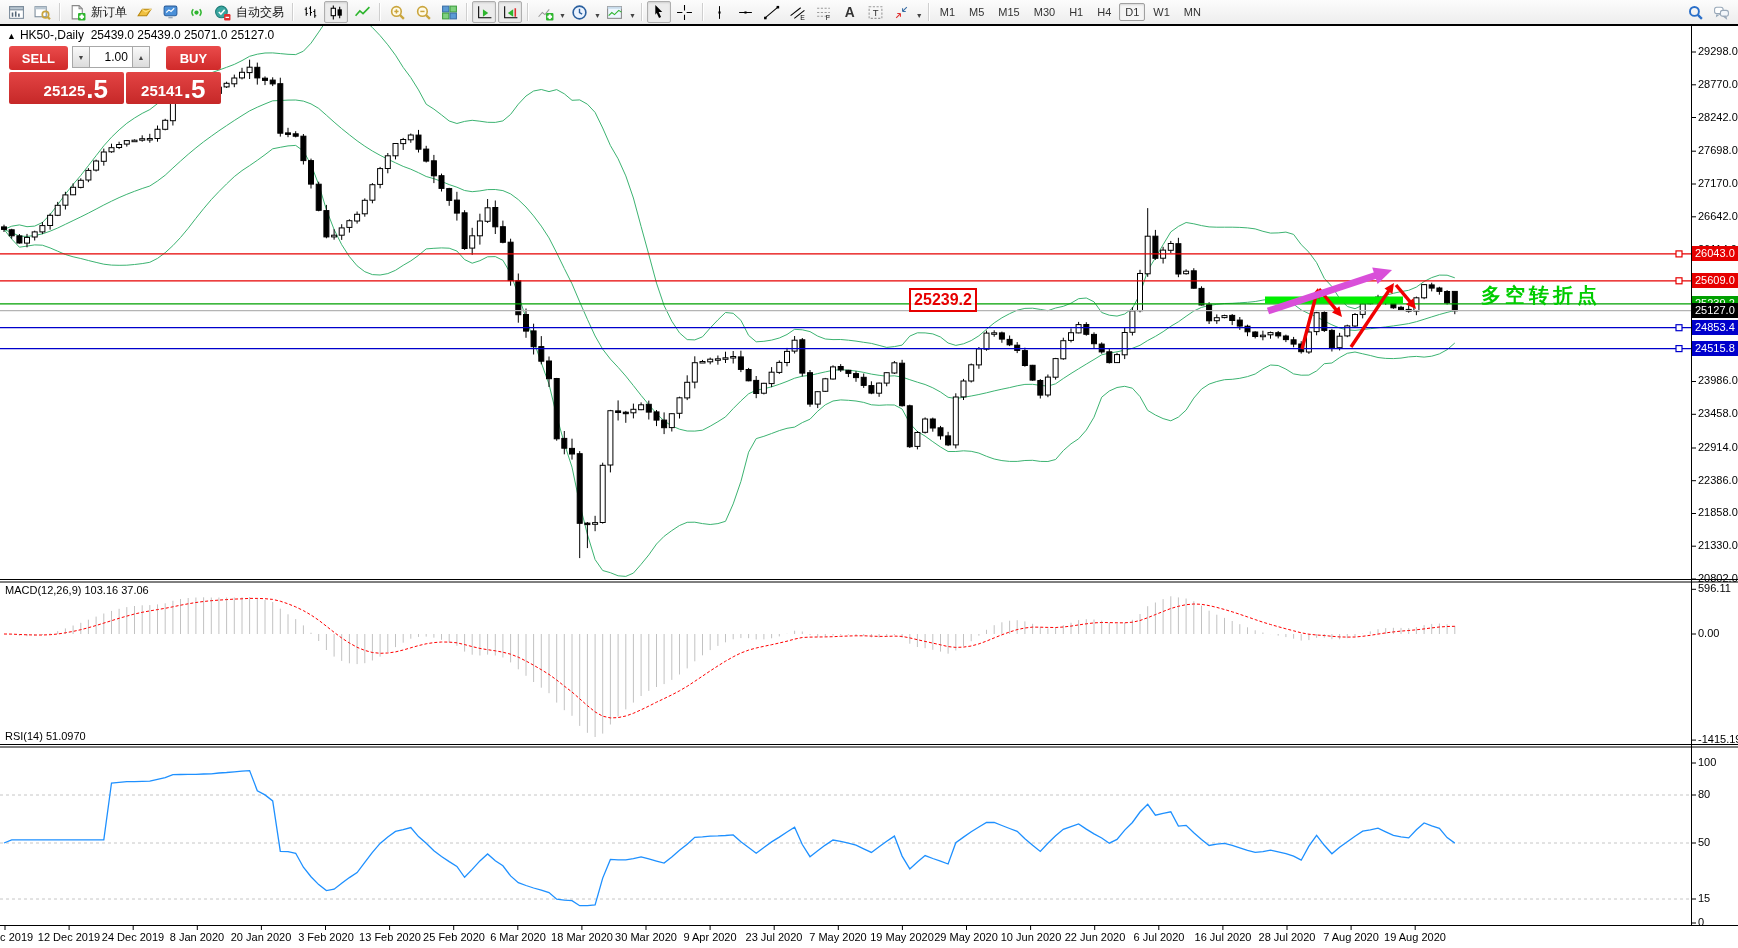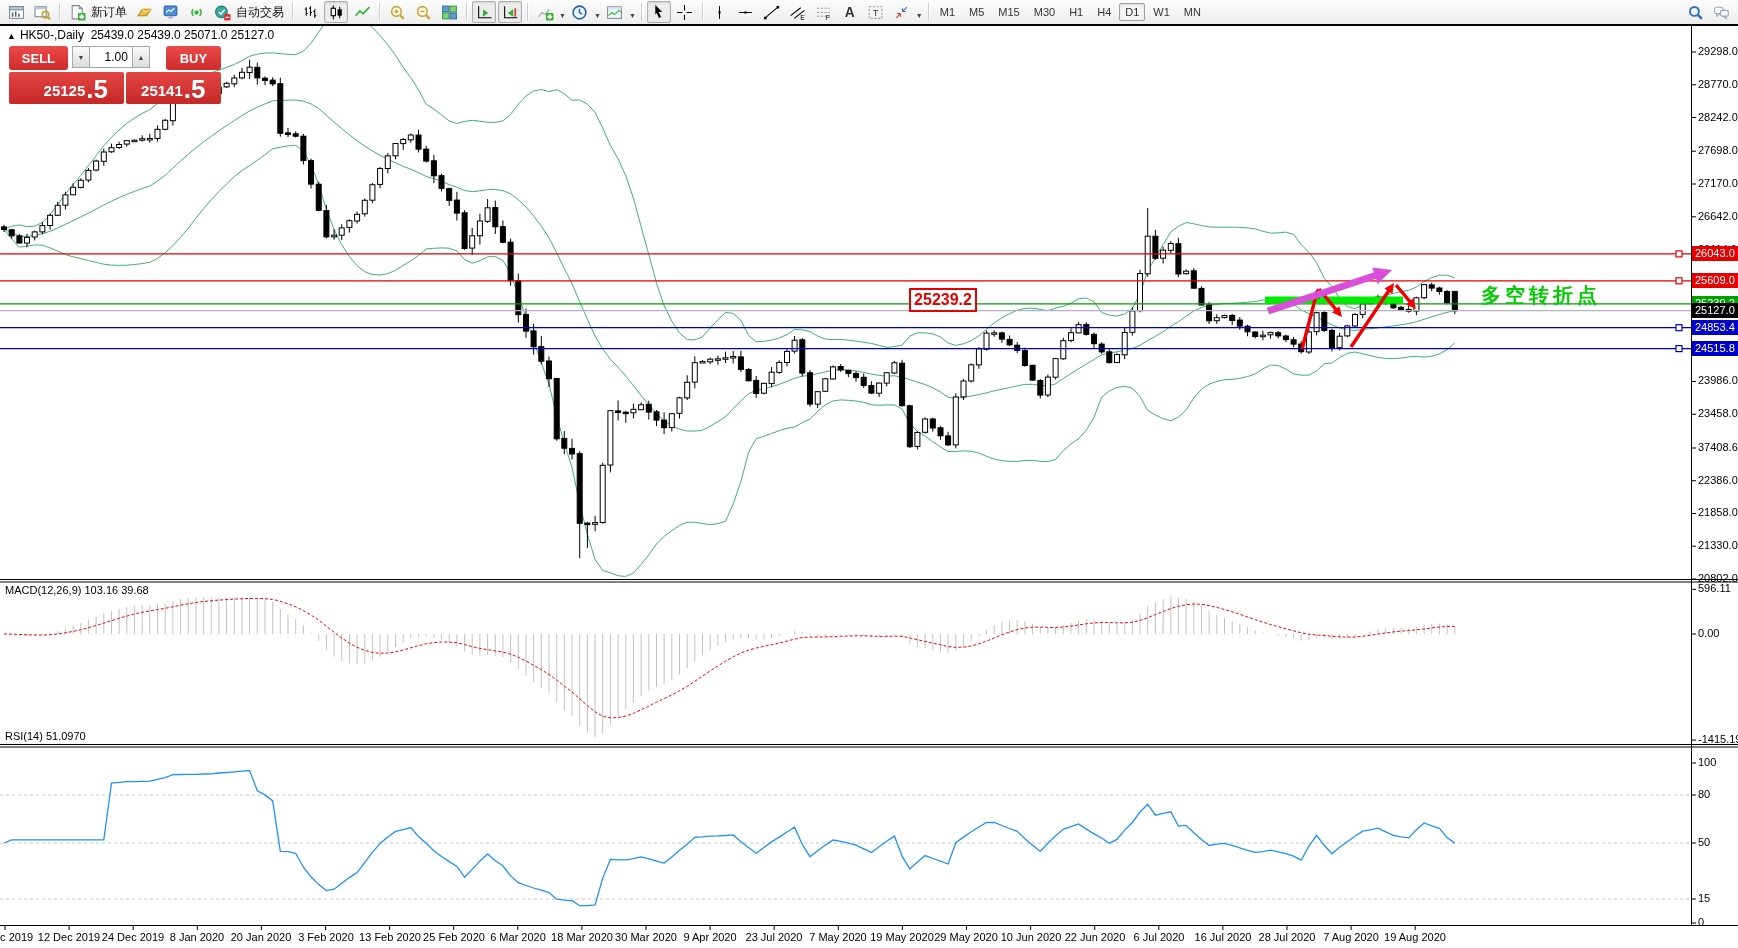--- a/index.html
+++ b/index.html
@@ -986,21 +986,21 @@
         <div class="ylab" style="top:87px">28242.0</div>
         <div class="ylab" style="top:120px">27698.0</div>
         <div class="ylab" style="top:153px">27170.0</div>
         <div class="ylab" style="top:186px">26642.0</div>
         <div class="ylab" style="top:219px">26114.0</div>
         <div class="ylab" style="top:251px">25586.0</div>
         <div class="ylab" style="top:284px">25058.0</div>
         <div class="ylab" style="top:317px">24530.0</div>
         <div class="ylab" style="top:350px">23986.0</div>
         <div class="ylab" style="top:383px">23458.0</div>
-        <div class="ylab" style="top:417px">37408.6</div>
+        <div class="ylab" style="top:417px">22914.0</div>
         <div class="ylab" style="top:450px">22386.0</div>
         <div class="ylab" style="top:482px">21858.0</div>
         <div class="ylab" style="top:515px">21330.0</div>
         <div class="ylab" style="top:548px">20802.0</div>
         <div class="ylab" style="top:558px">596.11</div>
         <div class="ylab" style="top:603px">0.00</div>
         <div class="ylab" style="top:709px">-1415.19</div>
         <div class="ylab" style="top:732px">100</div>
         <div class="ylab" style="top:764px">80</div>
         <div class="ylab" style="top:812px">50</div>
@@ -1008,21 +1008,21 @@
         <div class="ylab" style="top:892px">0</div>
       </div>
     <div id="tags">
         <div class="tag" style="top:222px;background:#e60000">26043.0</div>
         <div class="tag" style="top:249px;background:#e60000">25609.0</div>
         <div class="tag" style="top:272px;background:#00a000">25239.2</div>
         <div class="tag" style="top:279px;background:#000000">25127.0</div>
         <div class="tag" style="top:296px;background:#0000cc">24853.4</div>
         <div class="tag" style="top:317px;background:#0000cc">24515.8</div>
       </div>
-    <div id="macd-label" class="indlabel" style="top:560px;">MACD(12,26,9) 103.16 39.68</div>
+    <div id="macd-label" class="indlabel" style="top:560px;">MACD(12,26,9) 103.16 37.06</div>
     <div id="rsi-label" class="indlabel" style="top:706px;">RSI(14) 51.0970</div>
     <div id="xlabs">
         <div class="xlab" style="left:5px">2 Dec 2019</div>
         <div class="xlab" style="left:69px">12 Dec 2019</div>
         <div class="xlab" style="left:133px">24 Dec 2019</div>
         <div class="xlab" style="left:197px">8 Jan 2020</div>
         <div class="xlab" style="left:261px">20 Jan 2020</div>
         <div class="xlab" style="left:326px">3 Feb 2020</div>
         <div class="xlab" style="left:390px">13 Feb 2020</div>
         <div class="xlab" style="left:454px">25 Feb 2020</div>

